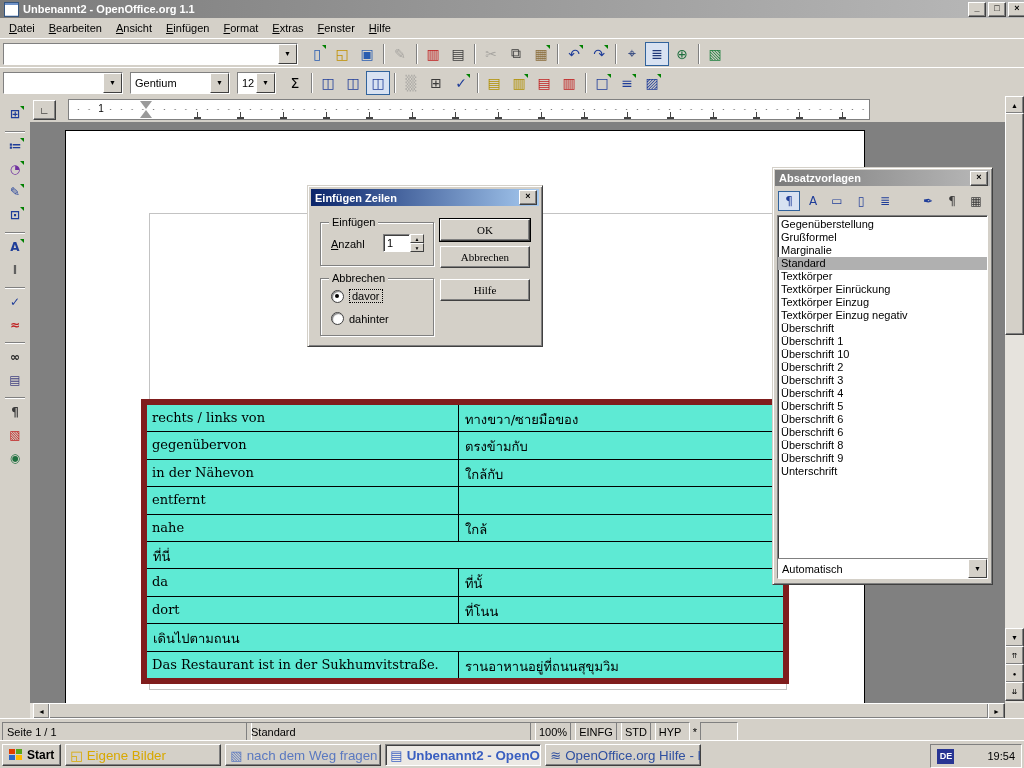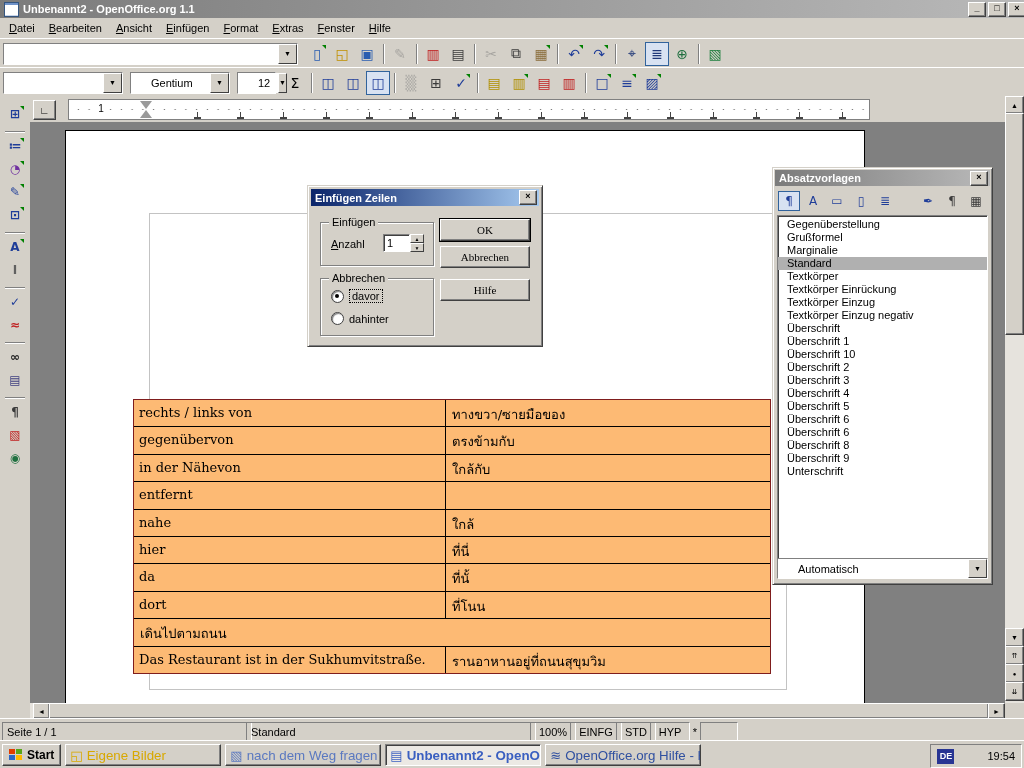--- a/index.html
+++ b/index.html
@@ -31,21 +31,21 @@
     font-family:"DejaVu Sans",sans-serif}
   .tbtn .glyph{pointer-events:none}
   .tbtn.pressed{border-color:#31639c;background:#d8e2f2}
   .tbtn.disabled{opacity:.45}
   .tbtn.dd::after{content:"";position:absolute;top:2px;right:2px;width:0;height:0;
     border-left:4px solid transparent;border-top:4px solid #008000}
   .toolbar .sep,#lefttb .sep{width:7px;height:22px;border:none;background:transparent}
   .toolbar .sep::before{content:"";display:block;width:1px;height:20px;margin:1px auto;background:#808080;box-shadow:1px 0 0 #fff}
   .combo{display:flex;height:20px;background:#fff;border:1px solid;border-color:#808080 #fff #fff #808080;
     box-shadow:inset 1px 1px 0 #404040;align-items:stretch;margin-right:6px}
-  .combo .val{flex:1;padding:2px 20px;background:#fff;display:flex;align-items:center;overflow:hidden;white-space:nowrap}
+  .combo .val{flex:1;padding:2px 4px;background:#fff;display:flex;align-items:center;overflow:hidden;white-space:nowrap}
   .combo .drop{width:17px;background:#d4d0c8;border:1px solid;border-color:#fff #404040 #404040 #fff;
     display:flex;align-items:center;justify-content:center;font-size:7px}
   
   #lefttb{left:0;top:96px;width:30px;height:622px;background:#d4d0c8;border-right:1px solid #808080;
     display:flex;flex-direction:column;align-items:center;padding-top:7px;gap:2px}
   #lefttb .tbtn{width:24px;height:21px;font-size:12px;font-weight:bold}
   #lefttb .sep{height:7px;width:24px}
   #lefttb .sep::before{content:"";display:block;height:1px;width:20px;margin:3px auto 0;background:#808080;box-shadow:0 1px 0 #fff}
   
   #canvas{left:30px;top:96px;width:975px;height:607px;background:#808080;overflow:hidden}
@@ -54,21 +54,21 @@
   #ruler{left:38px;top:3px;width:800px;height:19px;background:#fff;border:1px solid #808080;
     background-image:radial-gradient(circle,#707070 .8px,transparent 1px);background-size:10.75px 100%;background-position:4px 55%}
   .rnum{position:absolute;top:2px;transform:translateX(-50%);font-size:10px;background:#fff;padding:0 2px;line-height:14px}
   .rtab{position:absolute;bottom:0;width:7px;height:5px;border-bottom:2px solid #444;
     background:linear-gradient(#444,#444) center top/1px 100% no-repeat}
   .ind{position:absolute;left:71px;width:0;height:0;border-left:6px solid transparent;border-right:6px solid transparent}
   .ind.top{top:1px;border-top:8px solid #9a9a9a}
   .ind.bot{bottom:1px;border-bottom:8px solid #9a9a9a}
   #page{left:35px;top:34px;width:798px;height:573px;background:#fff;border:1px solid #000}
   #tbound{left:83px;top:82px;width:636px;height:475px;border:1px solid #c3c3c3}
-  #dtable{left:67px;top:268px;width:636px;border:1px solid #7f1d1d;background:#fdba74}
+  #dtable{left:75px;top:268px;width:636px;border:6px solid #7f1d1d;background:#5eead4}
   .trow{display:flex;height:26.4px;border-bottom:1px solid #000}
   .trow:last-of-type{border-bottom:none}
   .tcell{overflow:hidden;white-space:nowrap}
   .tcell.de{width:306px;border-right:1px solid #000;font-family:"DejaVu Serif",serif;font-size:13px;padding:5px 0 0 5px}
   .tcell.th{flex:1;font-family:"DejaVu Sans",sans-serif;font-size:13px;padding:4px 0 0 6px}
   
   #vscroll{left:1005px;top:96px;width:19px;height:607px;background:#e6e3dd}
   #vscroll .sb,#hscroll .sb{position:absolute;display:flex;align-items:center;justify-content:center;font-size:7px;
     background:#d4d0c8;border:1px solid;border-color:#fff #404040 #404040 #fff;box-shadow:inset -1px -1px 0 #808080}
   #hscroll{left:30px;top:703px;width:975px;height:15px;background:#e6e3dd}
@@ -115,21 +115,21 @@
   .radio.checked::after{content:"";position:absolute;left:3px;top:3px;width:4px;height:4px;border-radius:50%;background:#000}
   .focusbox{border:1px dotted #000;padding:0 2px}
   #stylist{left:772px;top:167px;width:219px;height:416px;z-index:30}
   #stylist .wtitle{left:2px;top:2px;right:2px;height:16px;background:linear-gradient(90deg,#7b7b7b,#b9b9b9)}
   #stytools{position:absolute;left:5px;top:21px;right:5px;height:24px;display:flex;align-items:center;gap:2px}
   #stytools .tbtn{width:22px;height:20px;font-size:12px}
   #stytools .spacer{flex:1}
   #stylist .list{position:absolute;left:4px;top:47px;right:4px;height:348px;background:#fff;
     border:1px solid;border-color:#808080 #fff #fff #808080;box-shadow:inset 1px 1px 0 #404040;
     overflow:hidden;padding-top:2px}
-  .style-item{line-height:13px;padding-left:9px;white-space:nowrap}
+  .style-item{line-height:13px;padding-left:3px;white-space:nowrap}
   .style-item.selected{background:#b0b0b0}
   #stylist .combo{position:absolute;left:4px;bottom:5px;right:4px;height:19px;margin:0}
 </style>
 </head>
 <body>
 
 <div id="titlebar" class="abs">
   <span class="doc-ic"></span>
   <span>Unbenannt2 - OpenOffice.org 1.1</span>
   <span style="margin-left:auto;display:flex">
@@ -408,21 +408,20 @@
           <div class="tcell th">ใกล้กับ</div>
         </div>
         <div class="trow">
           <div class="tcell de">entfernt</div>
         </div>
         <div class="trow">
           <div class="tcell de">nahe</div>
           <div class="tcell th">ใกล้</div>
         </div>
         <div class="trow">
-          <div class="tcell de">hier</div>
           <div class="tcell th">ที่นี่</div>
         </div>
         <div class="trow">
           <div class="tcell de">da</div>
           <div class="tcell th">ที่นั้</div>
         </div>
         <div class="trow">
           <div class="tcell de">dort</div>
           <div class="tcell th">ที่โนน</div>
         </div>

